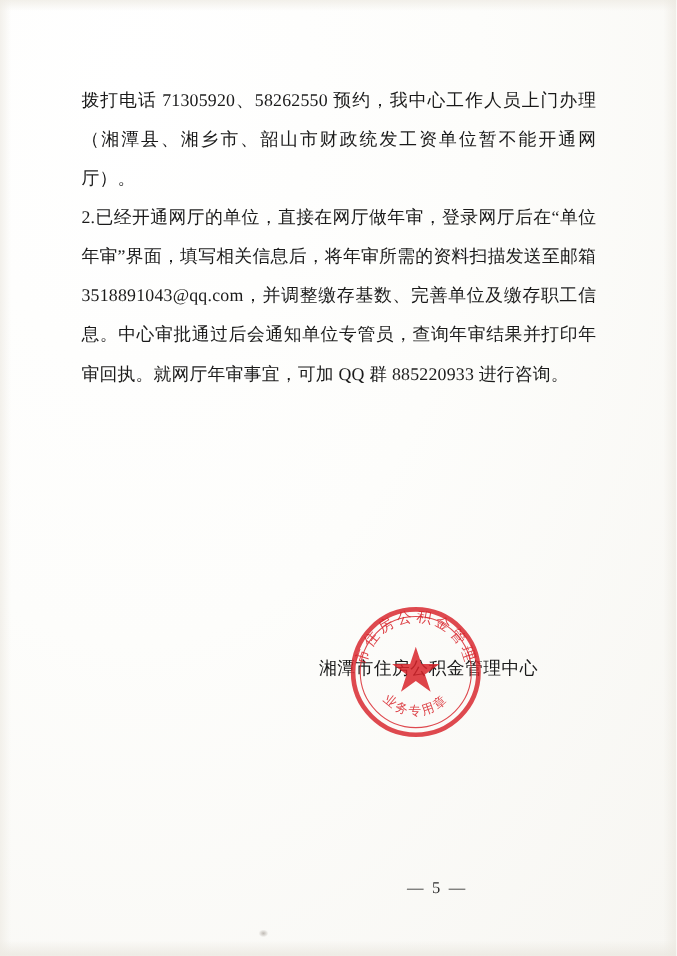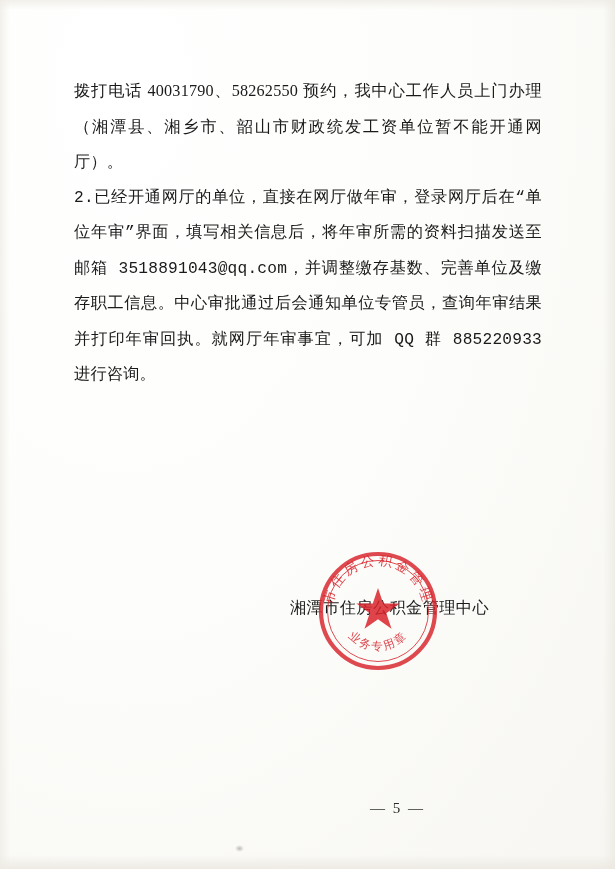--- a/index.html
+++ b/index.html
@@ -58,21 +58,20 @@
     text-align: justify;
     text-justify: inter-ideograph;
     letter-spacing: 0.2px;
   }
   .body-text p {
     margin: 0;
     text-indent: 0;
   }
   .indent2 {
     text-indent: 32px;
-    font-family: Liberation Mono, monospace;
   }
 
   
   .sign-block {
     position: absolute;
     left: 290px;
     top: 590px;
     width: 250px;
     font-size: 16.2px;
     line-height: 36px;
@@ -119,21 +118,21 @@
 <body>
 
 <div class="page">
 
   <div class="paper-edge-top"></div>
   <div class="paper-edge-bottom"></div>
   <div class="paper-edge-left"></div>
   <div class="paper-edge-right"></div>
 
   <div class="body-text">
-    <p>拨打电话 40031790、58262550 预约，我中心工作人员上门办理（湘潭县、湘乡市、韶山市财政统发工资单位暂不能开通网厅）。</p>
+    <p>拨打电话 71305920、58262550 预约，我中心工作人员上门办理（湘潭县、湘乡市、韶山市财政统发工资单位暂不能开通网厅）。</p>
     <p class="indent2">2.已经开通网厅的单位，直接在网厅做年审，登录网厅后在“单位年审”界面，填写相关信息后，将年审所需的资料扫描发送至邮箱 3518891043@qq.com，并调整缴存基数、完善单位及缴存职工信息。中心审批通过后会通知单位专管员，查询年审结果并打印年审回执。就网厅年审事宜，可加 QQ 群 885220933 进行咨询。</p>
   </div>
 
   <div class="sign-block">
     <div>湘潭市住房公积金管理中心</div>
   </div>
 
   <div class="seal">
     <svg width="126" height="126" viewBox="0 0 126 126" xmlns="http://www.w3.org/2000/svg">
       <defs>

